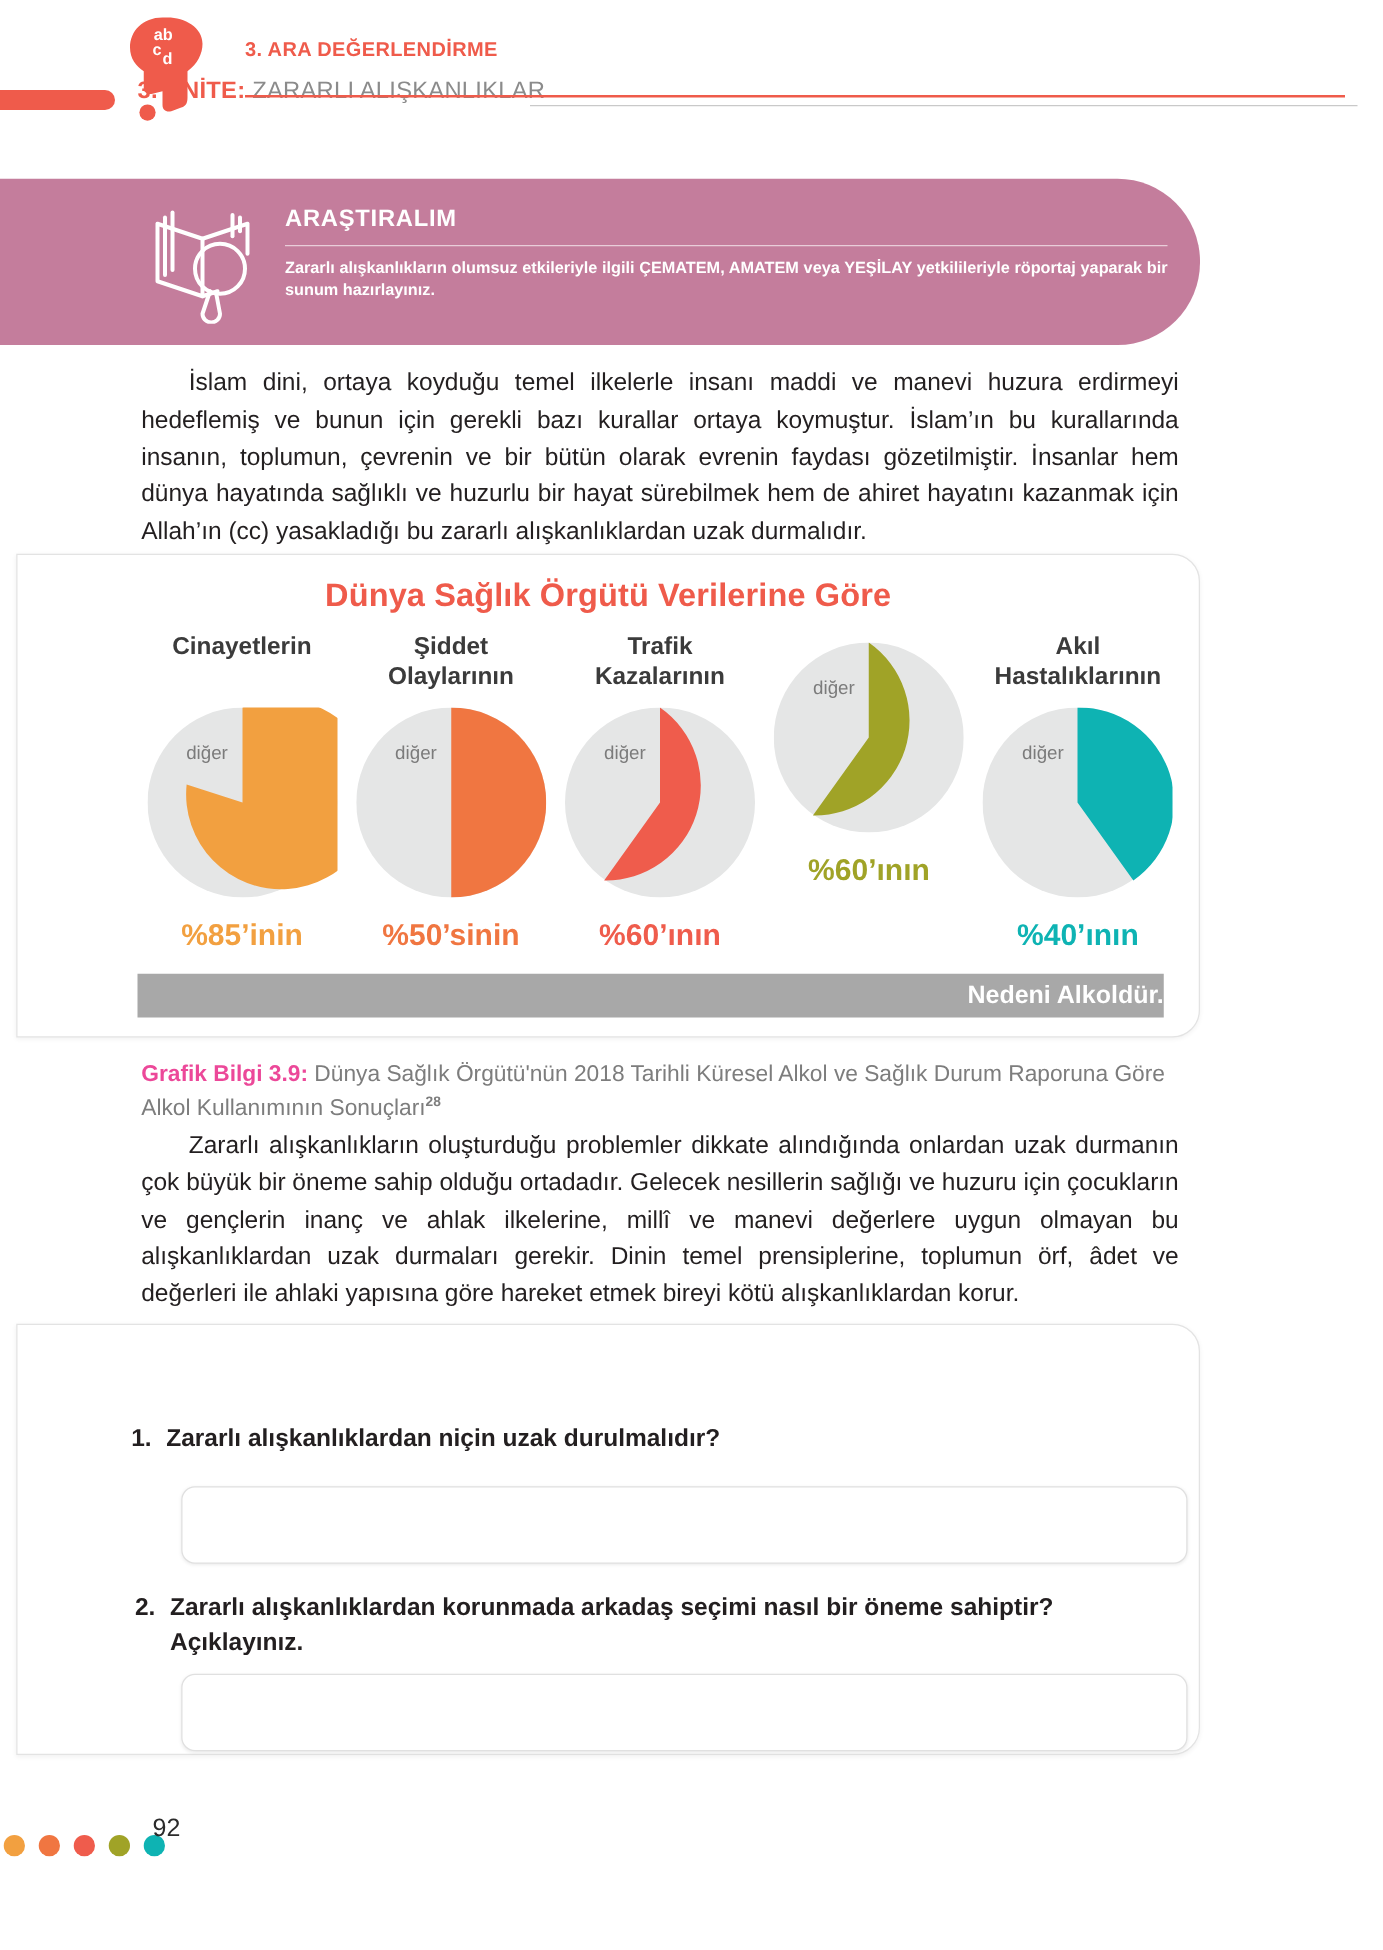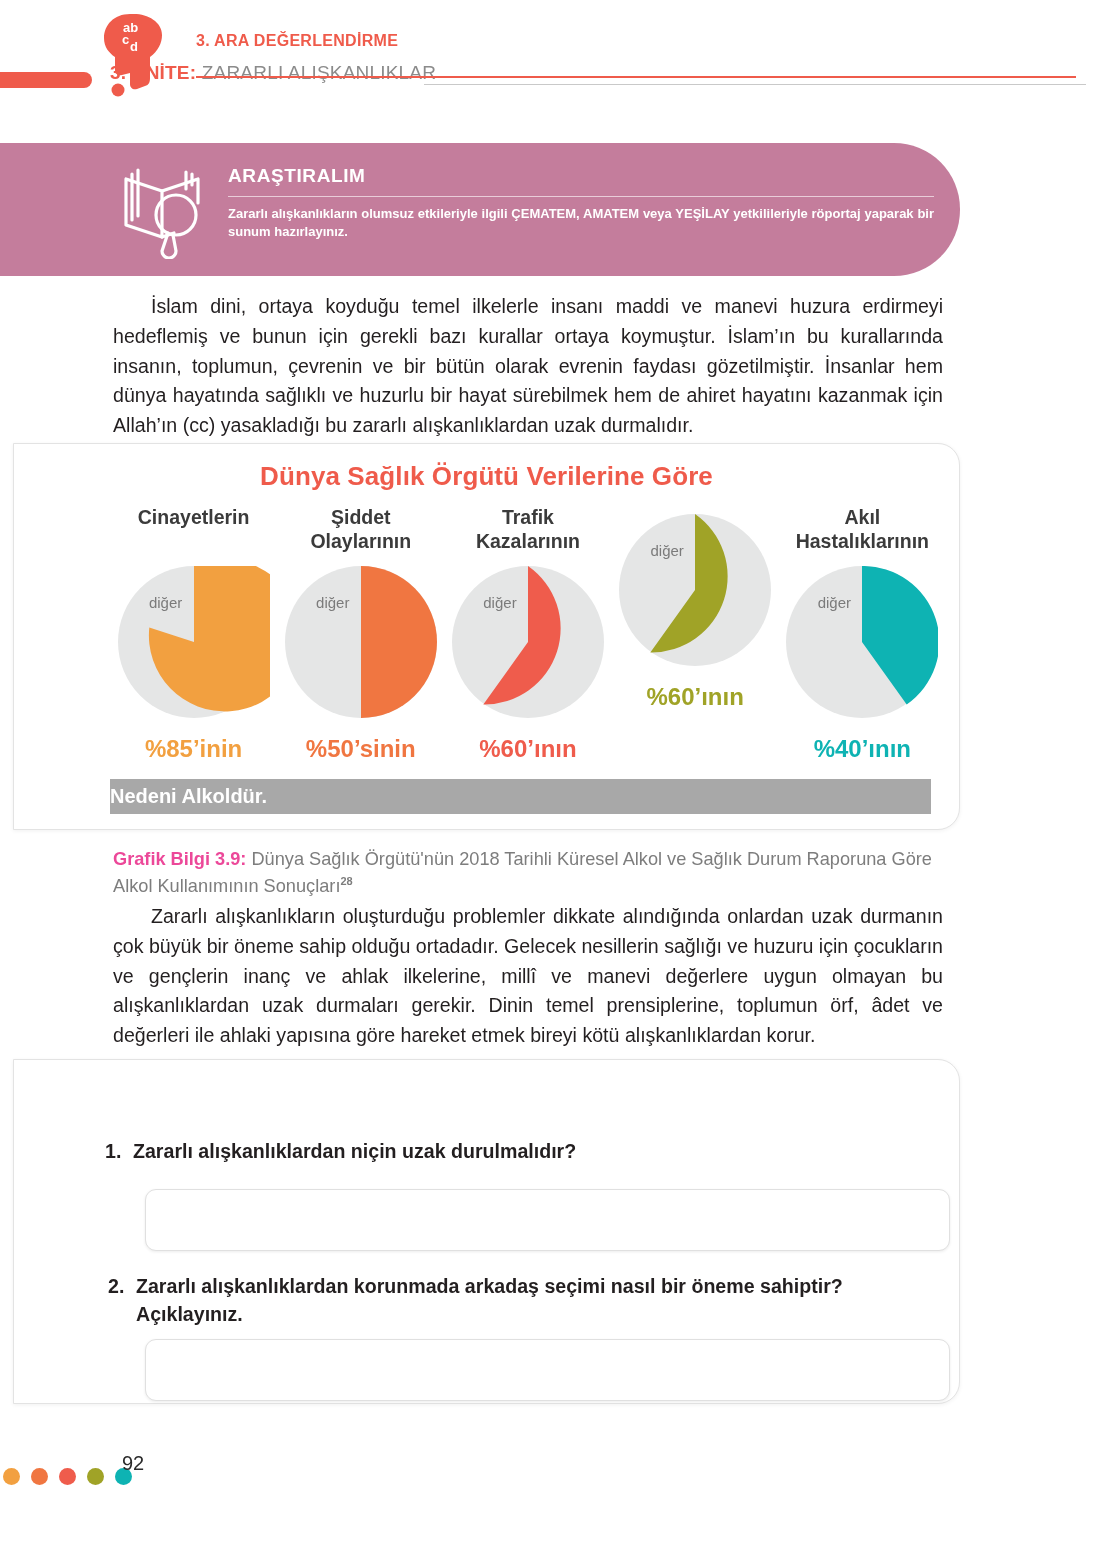--- a/index.html
+++ b/index.html
@@ -87,21 +87,21 @@
   .pie-other {
     position: absolute; left: 0; top: 28px; width: 96px;
     text-align: center; font-size: 15px; color: #7b7b7b;
   }
   .pie-pct {
     margin-top: 17px; font-size: 24px; font-weight: bold; white-space: nowrap;
   }
   .causebar {
     position: absolute; left: 96px; right: 28px; top: 335px;
     height: 35px; background: #a8a8a8;
-    display: flex; align-items: center; justify-content: flex-start;
+    display: flex; align-items: center; justify-content: flex-end;
   }
   .causebar span { color: #ffffff; font-size: 20px; font-weight: bold; }
 
   
   .caption {
     position: absolute; left: 113px; top: 846px; width: 840px;
     font-size: 18.2px; line-height: 1.48; color: #7d7d7d;
   }
   .caption b { color: #ec4899; }
   .caption sup { font-size: 11px; vertical-align: super; font-weight: bold; }

